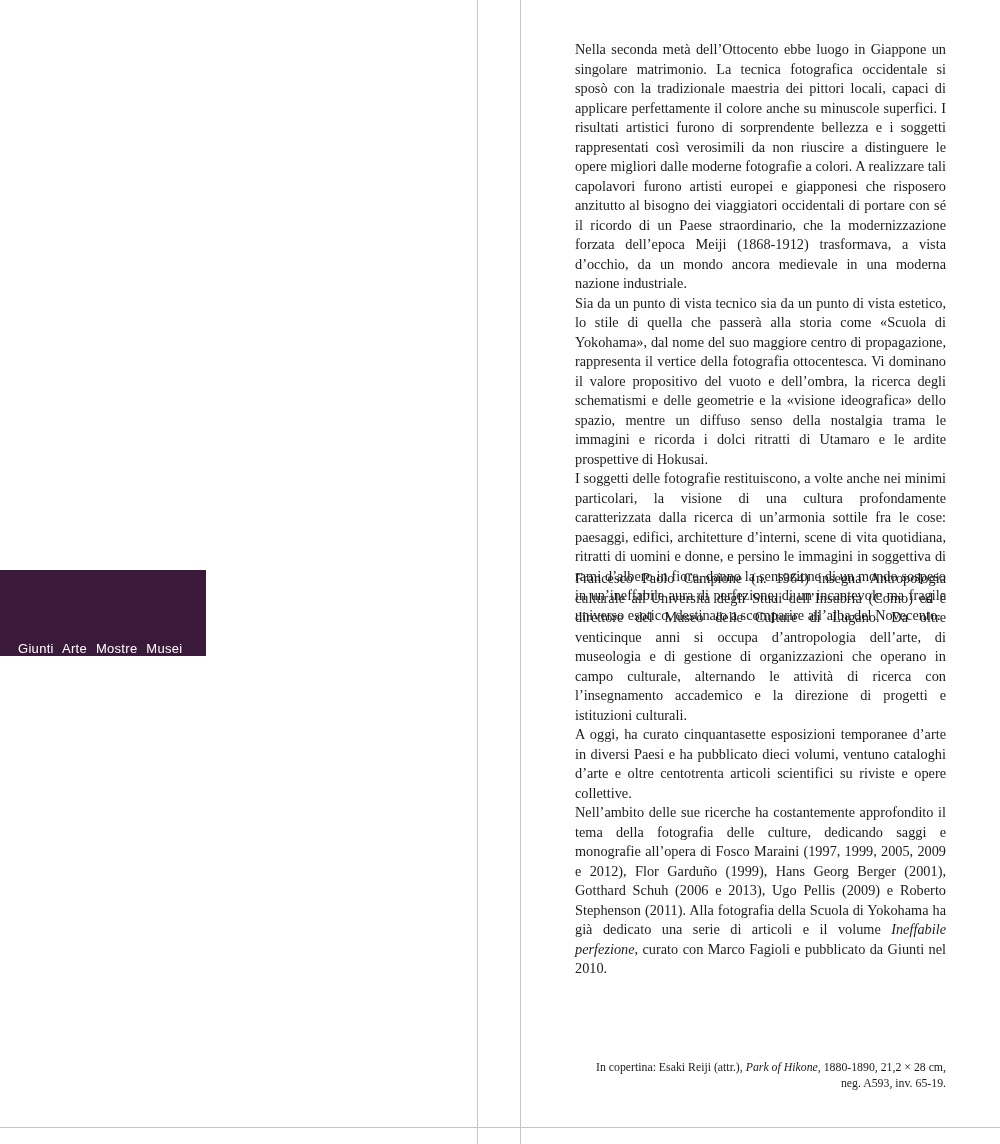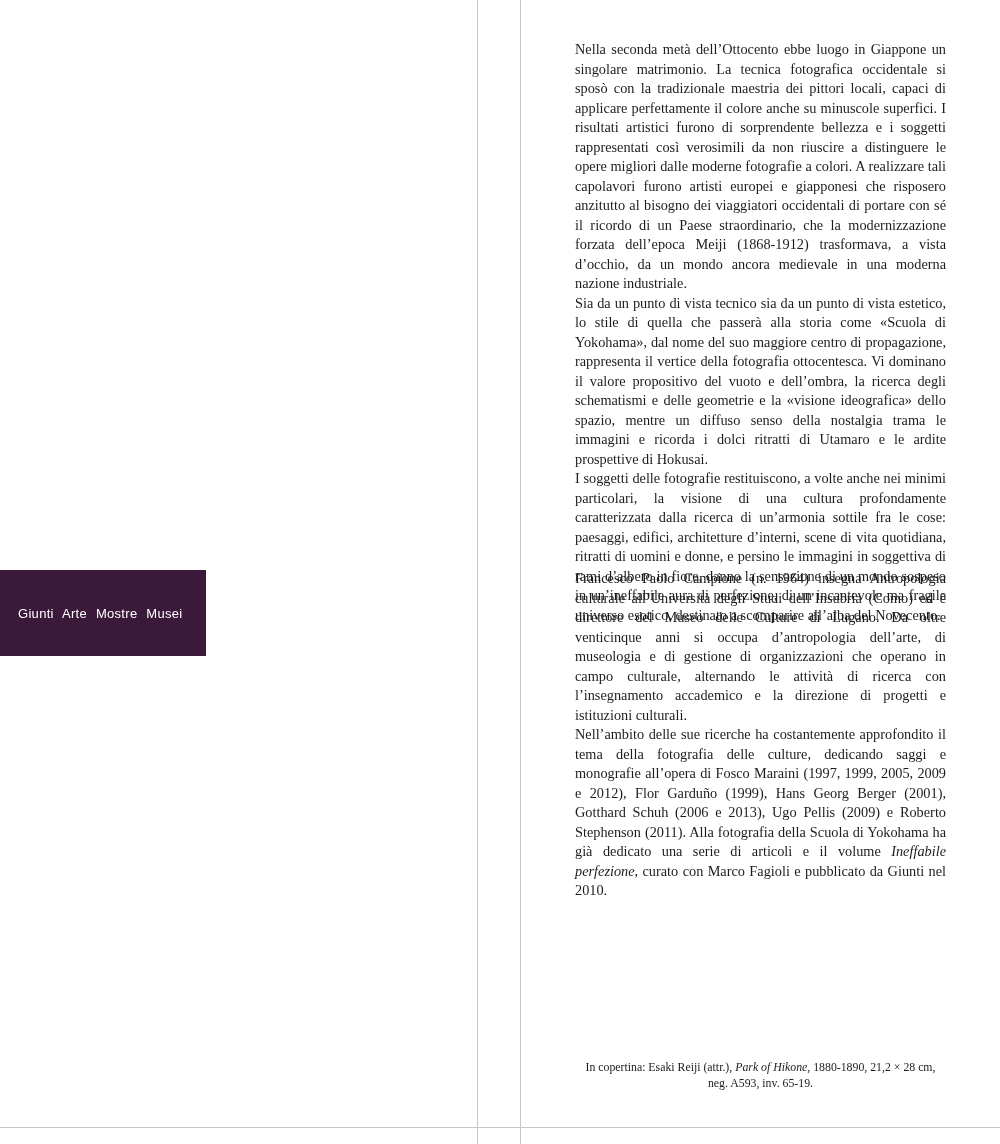--- a/index.html
+++ b/index.html
@@ -33,21 +33,21 @@
     background: #c6c6c6;
   }
   .publisher-band {
     position: absolute;
     left: 0;
     top: 570px;
     width: 206px;
     height: 86px;
     background: #3b193b;
     display: flex;
-    align-items: center;
+    align-items: flex-end;
     box-sizing: border-box;
     padding-left: 18px;
   }
   .publisher-band span {
     color: #ffffff;
     font-family: "Liberation Sans", sans-serif;
     font-size: 13px;
     font-weight: 500;
     letter-spacing: 0.3px;
     word-spacing: 5px;
@@ -64,21 +64,21 @@
     text-align: justify;
     font-size: 14.3px;
     line-height: 19.5px;
     hyphens: auto;
     -webkit-hyphens: auto;
   }
   .caption {
     top: 1060px;
     font-size: 11.8px;
     line-height: 15.5px;
-    text-align: center;
+    text-align: right;
   }
   em { font-style: italic; }
 </style>
 </head>
 <body>
 
 <div>
 
   <div class="fold-line fold-left"></div>
   <div class="fold-line fold-right"></div>
@@ -89,20 +89,21 @@
   </div>
 
   <div class="flap-text">
     <p>Nella seconda metà dell’Ottocento ebbe luogo in Giappone un singolare matrimonio. La tecnica fotografica occidentale si sposò con la tradizionale maestria dei pittori locali, capaci di applicare perfettamente il colore anche su minuscole superfici. I risultati artistici furono di sorprendente bellezza e i soggetti rappresentati così verosimili da non riuscire a distinguere le opere migliori dalle moderne fotografie a colori. A realizzare tali capolavori furono artisti europei e giapponesi che risposero anzitutto al bisogno dei viaggiatori occidentali di portare con sé il ricordo di un Paese straordinario, che la modernizzazione forzata dell’epoca Meiji (1868-1912) trasformava, a vista d’occhio, da un mondo ancora medievale in una moderna nazione industriale.</p>
     <p>Sia da un punto di vista tecnico sia da un punto di vista estetico, lo stile di quella che passerà alla storia come «Scuola di Yokohama», dal nome del suo maggiore centro di propagazione, rappresenta il vertice della fotografia ottocentesca. Vi dominano il valore propositivo del vuoto e dell’ombra, la ricerca degli schematismi e delle geometrie e la «visione ideografica» dello spazio, mentre un diffuso senso della nostalgia trama le immagini e ricorda i dolci ritratti di Utamaro e le ardite prospettive di Hokusai.</p>
     <p>I soggetti delle fotografie restituiscono, a volte anche nei minimi particolari, la visione di una cultura profondamente caratterizzata dalla ricerca di un’armonia sottile fra le cose: paesaggi, edifici, architetture d’interni, scene di vita quotidiana, ritratti di uomini e donne, e persino le immagini in soggettiva di rami d’albero in fiore, danno la sensazione di un mondo sospeso in un’ineffabile aura di perfezione, di un incantevole ma fragile universo esotico, destinato a scomparire all’alba del Novecento.</p>
   </div>
 
   <div class="bio-text">
     <p>Francesco Paolo Campione (n. 1964) insegna Antropologia culturale all’Università degli Studi dell’Insubria (Como) ed è direttore del Museo delle Culture di Lugano. Da oltre venticinque anni si occupa d’antropologia dell’arte, di museologia e di gestione di organizzazioni che operano in campo culturale, alternando le attività di ricerca con l’insegnamento accademico e la direzione di progetti e istituzioni culturali.</p>
+    <p>A oggi, ha curato cinquantasette esposizioni temporanee d’arte in diversi Paesi e ha pubblicato dieci volumi, ventuno cataloghi d’arte e oltre centotrenta articoli scientifici su riviste e opere collettive.</p>
     <p><span>Nell’ambito delle sue ricerche ha costantemente approfondito il tema della fotografia delle culture, dedicando saggi e monografie all’opera di Fosco Maraini (1997, 1999, 2005, 2009 e 2012), Flor Garduño (1999), Hans Georg Berger (2001), Gotthard Schuh (2006 e 2013), Ugo Pellis (2009) e Roberto Stephenson (2011). Alla fotografia della Scuola di Yokohama ha già dedicato una serie di articoli e il volume </span><em>Ineffabile perfezione</em><span>, curato con Marco Fagioli e pubblicato da Giunti nel 2010.</span></p>
   </div>
 
   <div class="caption">
     <span>In copertina: Esaki Reiji (attr.), </span><em>Park of Hikone</em><span>, 1880-1890, 21,2 × 28 cm, neg. A593, inv. 65-19.</span>
   </div>
 
 </div>
 
 </body></html>

